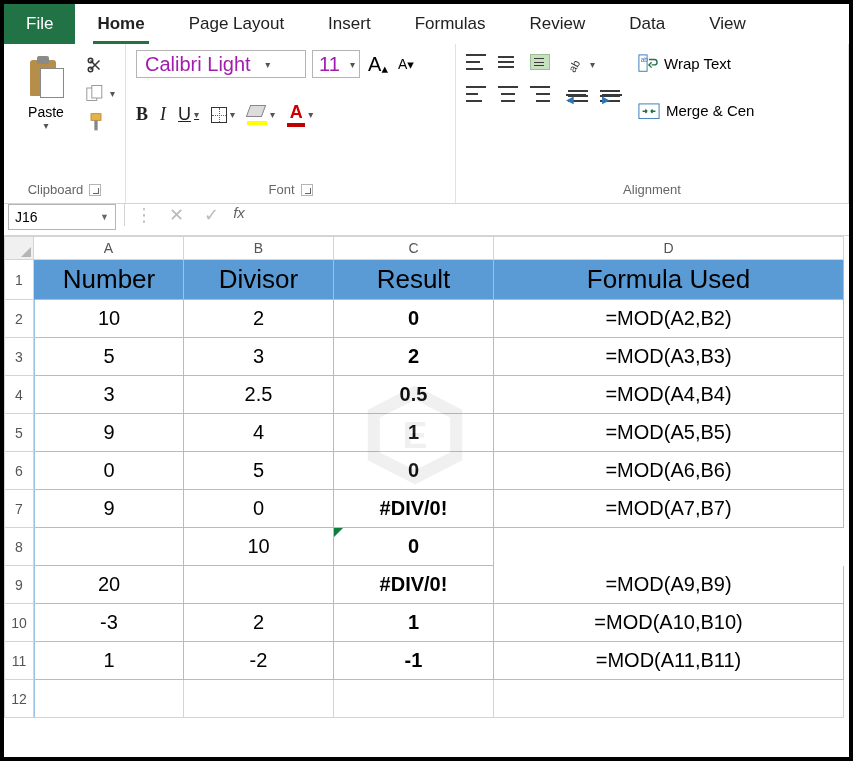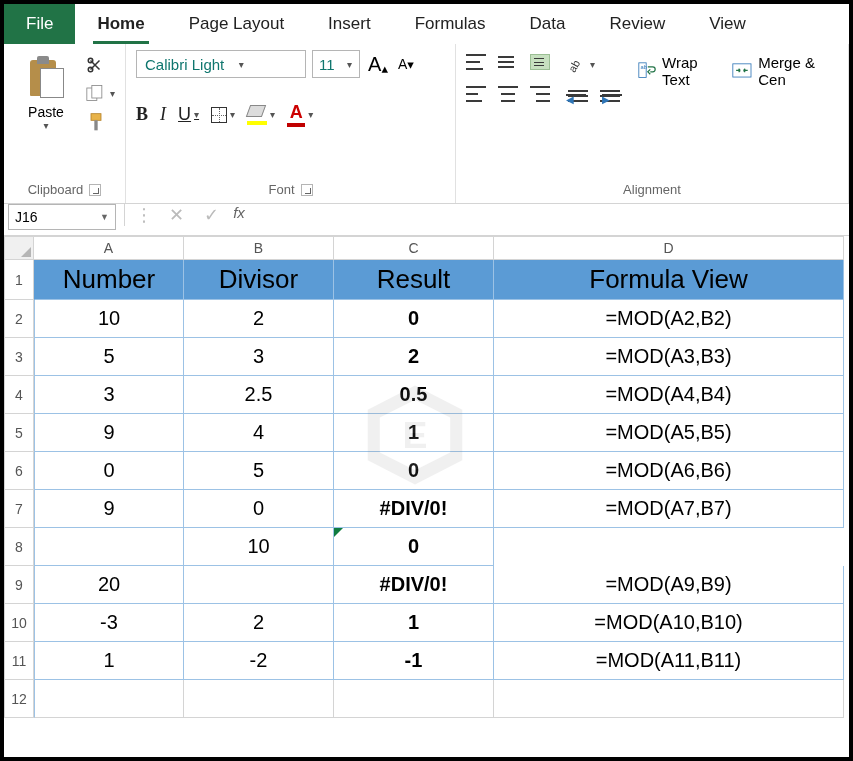--- a/index.html
+++ b/index.html
@@ -32,21 +32,21 @@
   .mini { display:flex; align-items:center; gap:4px; font-size:13px; color:#333; }
   .scissors { width:18px; height:18px; display:inline-block;}
   .scissors svg, .copy-ic svg, .brush svg { width:100%; height:100%; }
   .copy-ic { width:20px; height:18px; display:inline-block;}
   .brush { width:20px; height:20px; display:inline-block; }
   
   
   .font-body { flex-direction:column; gap:10px; }
   .font-row1 { display:flex; align-items:center; gap:6px; }
   .combo { border:1px solid #b5b5b5; height:28px; display:flex; align-items:center; background:#fff; }
-  .combo .txt { padding:0 8px; font-size:15px; color:#0f766e; }
+  .combo .txt { padding:0 8px; font-size:20px; color:#a21caf; }
   .combo .arr { width:18px; text-align:center; font-size:10px; color:#555; border-left:0; }
   .fontname { width:170px; }
   .fontsize { width:48px; }
   .fontsize .txt { padding:0 6px; }
   .aa { font-size:18px; padding:0 2px; display:flex; align-items:flex-end; }
   .aa .big { font-size:20px; } .aa .sm { font-size:13px; vertical-align:super;}
   .font-row2 { display:flex; align-items:center; gap:12px; margin-top:14px;}
   .btn { display:flex; align-items:center; gap:3px; font-size:16px; color:#222; }
   .btn.bold { font-weight:800; font-family: "Times New Roman", serif; font-size:18px;}
   .btn.italic { font-style:italic; font-family:"Times New Roman",serif; font-size:18px;}
@@ -113,22 +113,22 @@
 </style>
 </head>
 <body>
 
 <div class="tabs">
   <div class="tab file">File</div>
   <div class="tab active">Home</div>
   <div class="tab">Page Layout</div>
   <div class="tab">Insert</div>
   <div class="tab">Formulas</div>
+  <div class="tab">Review</div>
   <div class="tab">Data</div>
-  <div class="tab">Review</div>
   <div class="tab">View</div>
 </div>
 
 <div class="ribbon">
 
   <div class="group">
     <div class="group-body">
       <div class="paste-col">
         <div class="paste-icon">
           <div class="clipboard-back"></div>
@@ -273,21 +273,21 @@
               <span class="arrw">◀</span>
             </div>
           <div class="indent">
               <span></span>
               <span></span>
               <span></span>
               <span class="arrw" style="left:auto;right:-2px">▶</span>
             </div>
         </div>
       </div>
-      <div style="display:flex;gap:10px;margin-top:4px">
+      <div style="display:flex;flex-direction:column;gap:30px;margin-top:4px">
         <div class="wrap-row">
           <span class="wrap-ic"><svg viewBox="0 0 22 20">
                 <rect x="1" y="1" width="9" height="18" fill="#fff" stroke="#2e75b6"></rect>
                 <text x="3" y="9" font-size="7" fill="#2e75b6">ab</text>
                 <path d="M12 6h6a3 3 0 010 6h-3" fill="none" stroke="#217346" stroke-width="1.5"></path>
                 <path d="M15 9l-3 3 3 3" fill="none" stroke="#217346" stroke-width="1.5"></path>
               </svg></span>
           <span>Wrap Text</span>
         </div>
         <div class="wrap-row">
@@ -338,21 +338,21 @@
     <div class="colhdrs">
       <div class="colhdr cA">A</div>
       <div class="colhdr cB">B</div>
       <div class="colhdr cC">C</div>
       <div class="colhdr cD">D</div>
     </div>
     <div class="datarow hdr">
       <div class="cell cA">Number</div>
       <div class="cell cB">Divisor</div>
       <div class="cell cC">Result</div>
-      <div class="cell cD">Formula View</div>
+      <div class="cell cD">Formula Used</div>
     </div>
     <div id="data-rows">
         <div class="datarow">
           <div class="cell cA">10</div>
           <div class="cell cB">2</div>
           <div class="cell cC bold">0</div>
           <div class="cell cD">=MOD(A2,B2)</div>
         </div>
         <div class="datarow">
           <div class="cell cA">5</div>

